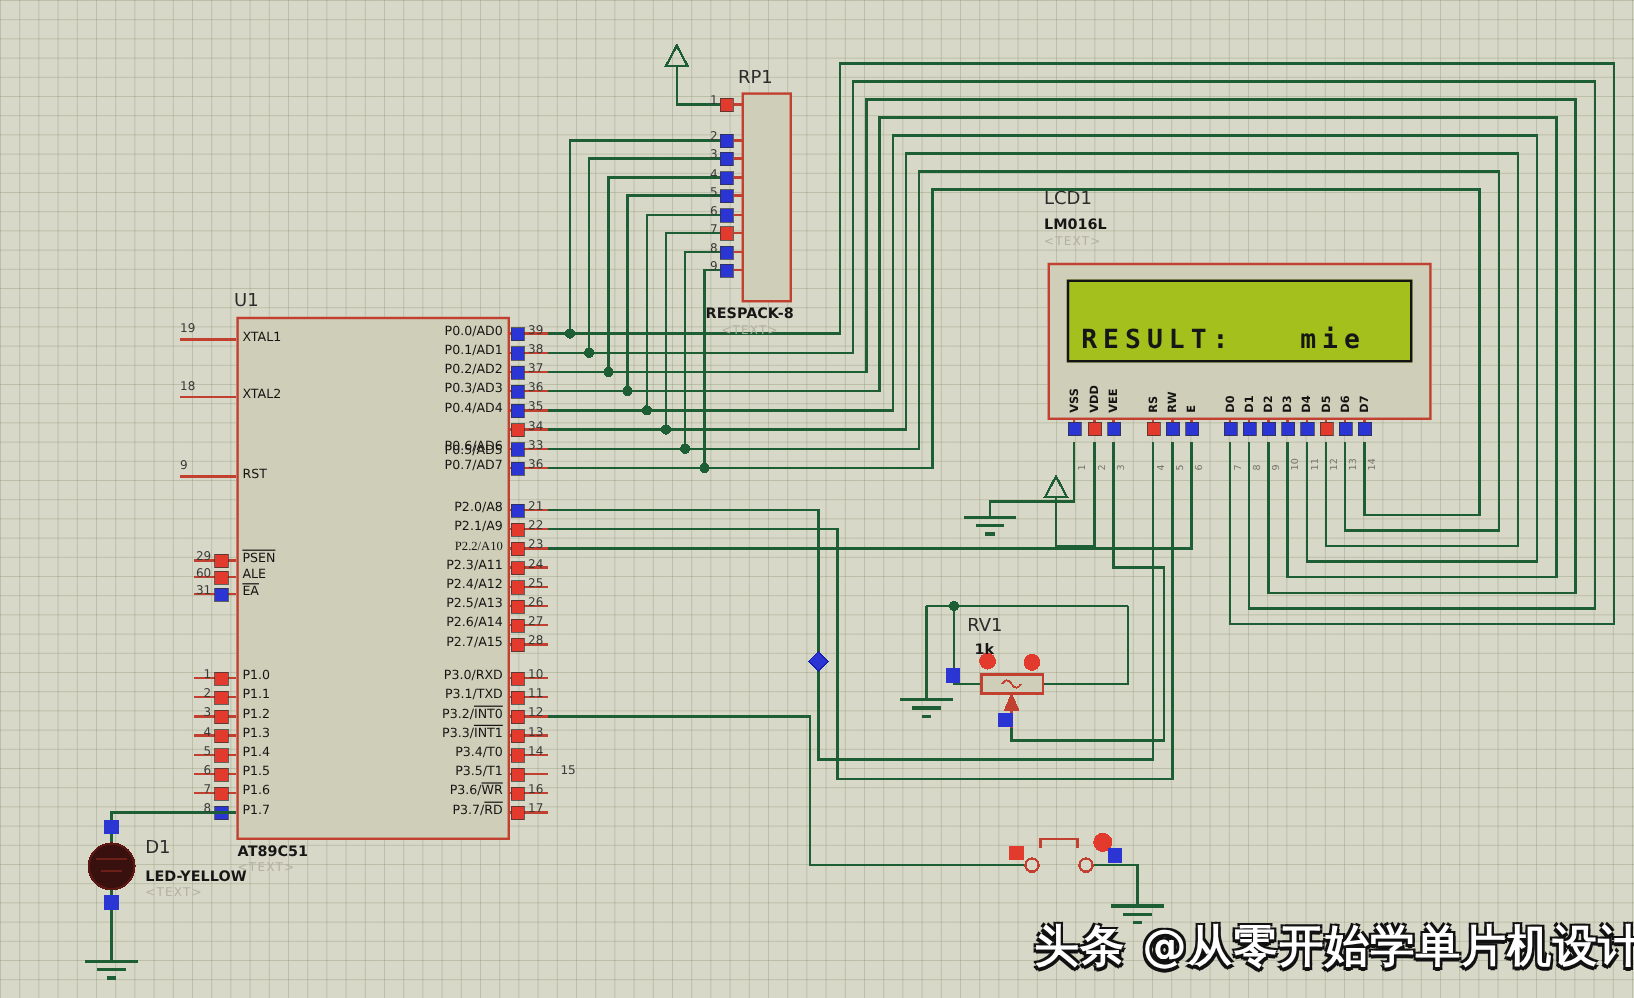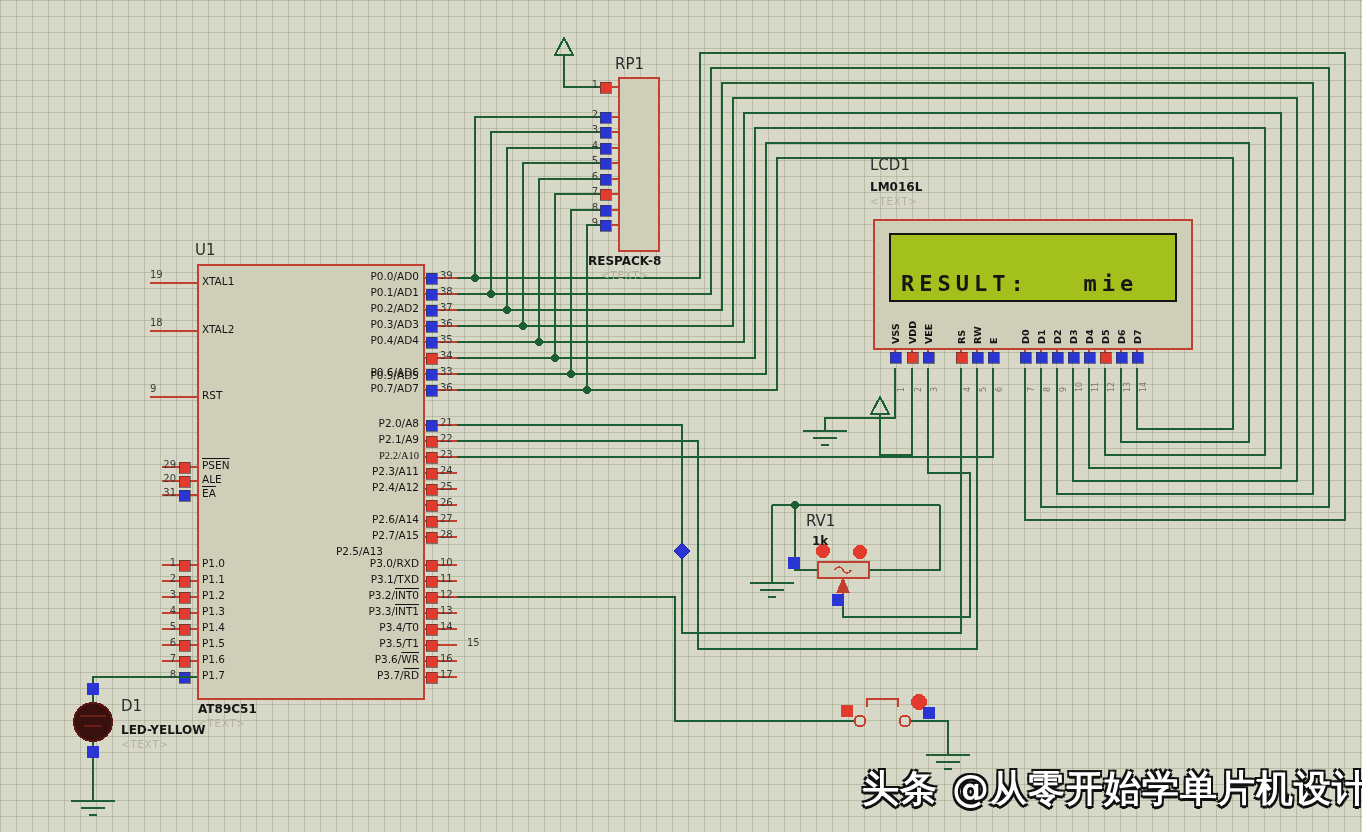--- a/index.html
+++ b/index.html
@@ -306,21 +306,21 @@
         <div class="lbl pinlabel" style="left: 300px; top: 418px;"><div style="width:119px;text-align:right;">P2.0/A8</div></div>
         <div class="lbl pinnum" style="left: 440px; top: 434px;">22</div>
         <div class="lbl pinlabel" style="left: 300px; top: 434px;"><div style="width:119px;text-align:right;">P2.1/A9</div></div>
         <div class="lbl pinnum" style="left: 440px; top: 450px;">23</div>
         <div class="lbl pinlabel" style="left: 300px; top: 450px; font-family: Liberation Serif, serif;"><div style="width:119px;text-align:right;">P2.2/A10</div></div>
         <div class="lbl pinnum" style="left: 440px; top: 466px;">24</div>
         <div class="lbl pinlabel" style="left: 300px; top: 466px;"><div style="width:119px;text-align:right;">P2.3/A11</div></div>
         <div class="lbl pinnum" style="left: 440px; top: 482px;">25</div>
         <div class="lbl pinlabel" style="left: 300px; top: 482px;"><div style="width:119px;text-align:right;">P2.4/A12</div></div>
         <div class="lbl pinnum" style="left: 440px; top: 498px;">26</div>
-        <div class="lbl pinlabel" style="left: 300px; top: 498px;"><div style="width:119px;text-align:center;margin-top:48px;">P2.5/A13</div></div>
+        <div class="lbl pinlabel" style="left: 300px; top: 498px;"><div style="width:119px;text-align:right;">P2.5/A13</div></div>
         <div class="lbl pinnum" style="left: 440px; top: 514px;">27</div>
         <div class="lbl pinlabel" style="left: 300px; top: 514px;"><div style="width:119px;text-align:right;">P2.6/A14</div></div>
         <div class="lbl pinnum" style="left: 440px; top: 530px;">28</div>
         <div class="lbl pinlabel" style="left: 300px; top: 530px;"><div style="width:119px;text-align:right;">P2.7/A15</div></div>
         <div class="lbl pinnum" style="left: 440px; top: 558px;">10</div>
         <div class="lbl pinlabel" style="left: 300px; top: 558px;"><div style="width:119px;text-align:right;">P3.0/RXD</div></div>
         <div class="lbl pinnum" style="left: 440px; top: 574px;">11</div>
         <div class="lbl pinlabel" style="left: 300px; top: 574px;"><div style="width:119px;text-align:right;">P3.1/TXD</div></div>
         <div class="lbl pinnum" style="left: 440px; top: 590px;">12</div>
         <div class="lbl pinlabel" style="left: 300px; top: 590px;"><div style="width:119px;text-align:right;">P3.2/<span class="ov">INT0</span></div></div>
@@ -335,21 +335,21 @@
         <div class="lbl pinnum" style="left: 440px; top: 670px;">17</div>
         <div class="lbl pinlabel" style="left: 300px; top: 670px;"><div style="width:119px;text-align:right;">P3.7/<span class="ov">RD</span></div></div>
         <div class="lbl pinnum" style="left: 150px; top: 270px;">19</div>
         <div class="lbl pinlabel" style="left: 202px; top: 276px;">XTAL1</div>
         <div class="lbl pinnum" style="left: 150px; top: 318px;">18</div>
         <div class="lbl pinlabel" style="left: 202px; top: 324px;">XTAL2</div>
         <div class="lbl pinnum" style="left: 150px; top: 384px;">9</div>
         <div class="lbl pinlabel" style="left: 202px; top: 390px;">RST</div>
         <div class="lbl pinnum" style="left: 150px; top: 460px;"><div style="width:26px;text-align:right;">29</div></div>
         <div class="lbl pinlabel" style="left: 202px; top: 460px;"><span class="ov">PSEN</span></div>
-        <div class="lbl pinnum" style="left: 150px; top: 474px;"><div style="width:26px;text-align:right;">20</div></div>
+        <div class="lbl pinnum" style="left: 150px; top: 474px;"><div style="width:26px;text-align:right;">60</div></div>
         <div class="lbl pinlabel" style="left: 202px; top: 474px;">ALE</div>
         <div class="lbl pinnum" style="left: 150px; top: 488px;"><div style="width:26px;text-align:right;">31</div></div>
         <div class="lbl pinlabel" style="left: 202px; top: 488px;"><span class="ov">EA</span></div>
         <div class="lbl pinnum" style="left: 150px; top: 558px;"><div style="width:26px;text-align:right;">1</div></div>
         <div class="lbl pinlabel" style="left: 202px; top: 558px;">P1.0</div>
         <div class="lbl pinnum" style="left: 150px; top: 574px;"><div style="width:26px;text-align:right;">2</div></div>
         <div class="lbl pinlabel" style="left: 202px; top: 574px;">P1.1</div>
         <div class="lbl pinnum" style="left: 150px; top: 590px;"><div style="width:26px;text-align:right;">3</div></div>
         <div class="lbl pinlabel" style="left: 202px; top: 590px;">P1.2</div>
         <div class="lbl pinnum" style="left: 150px; top: 606px;"><div style="width:26px;text-align:right;">4</div></div>

